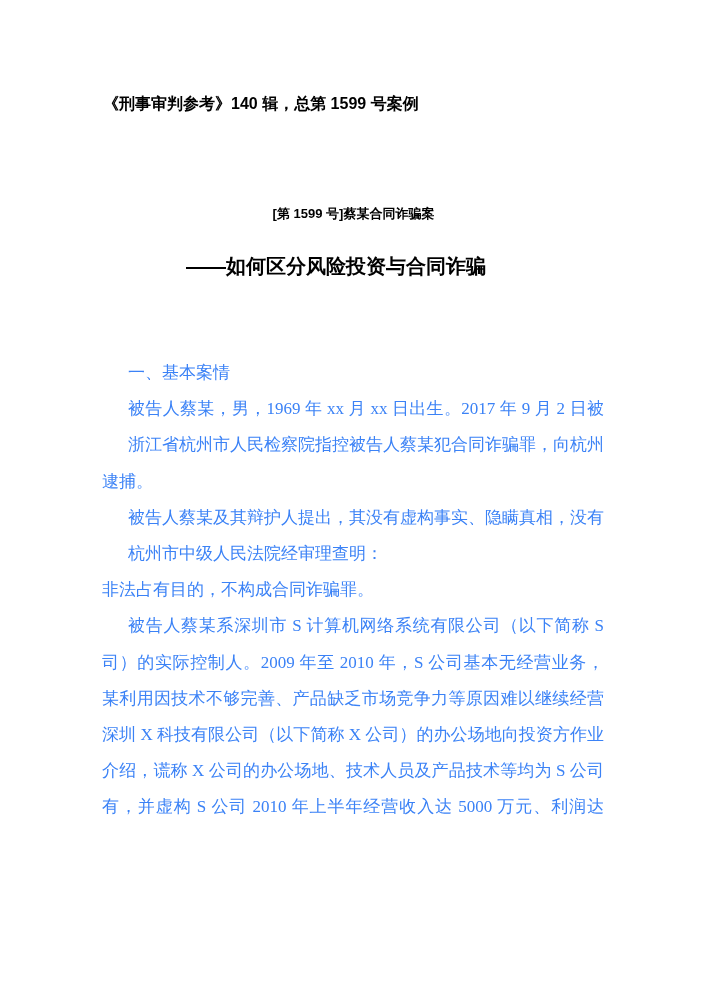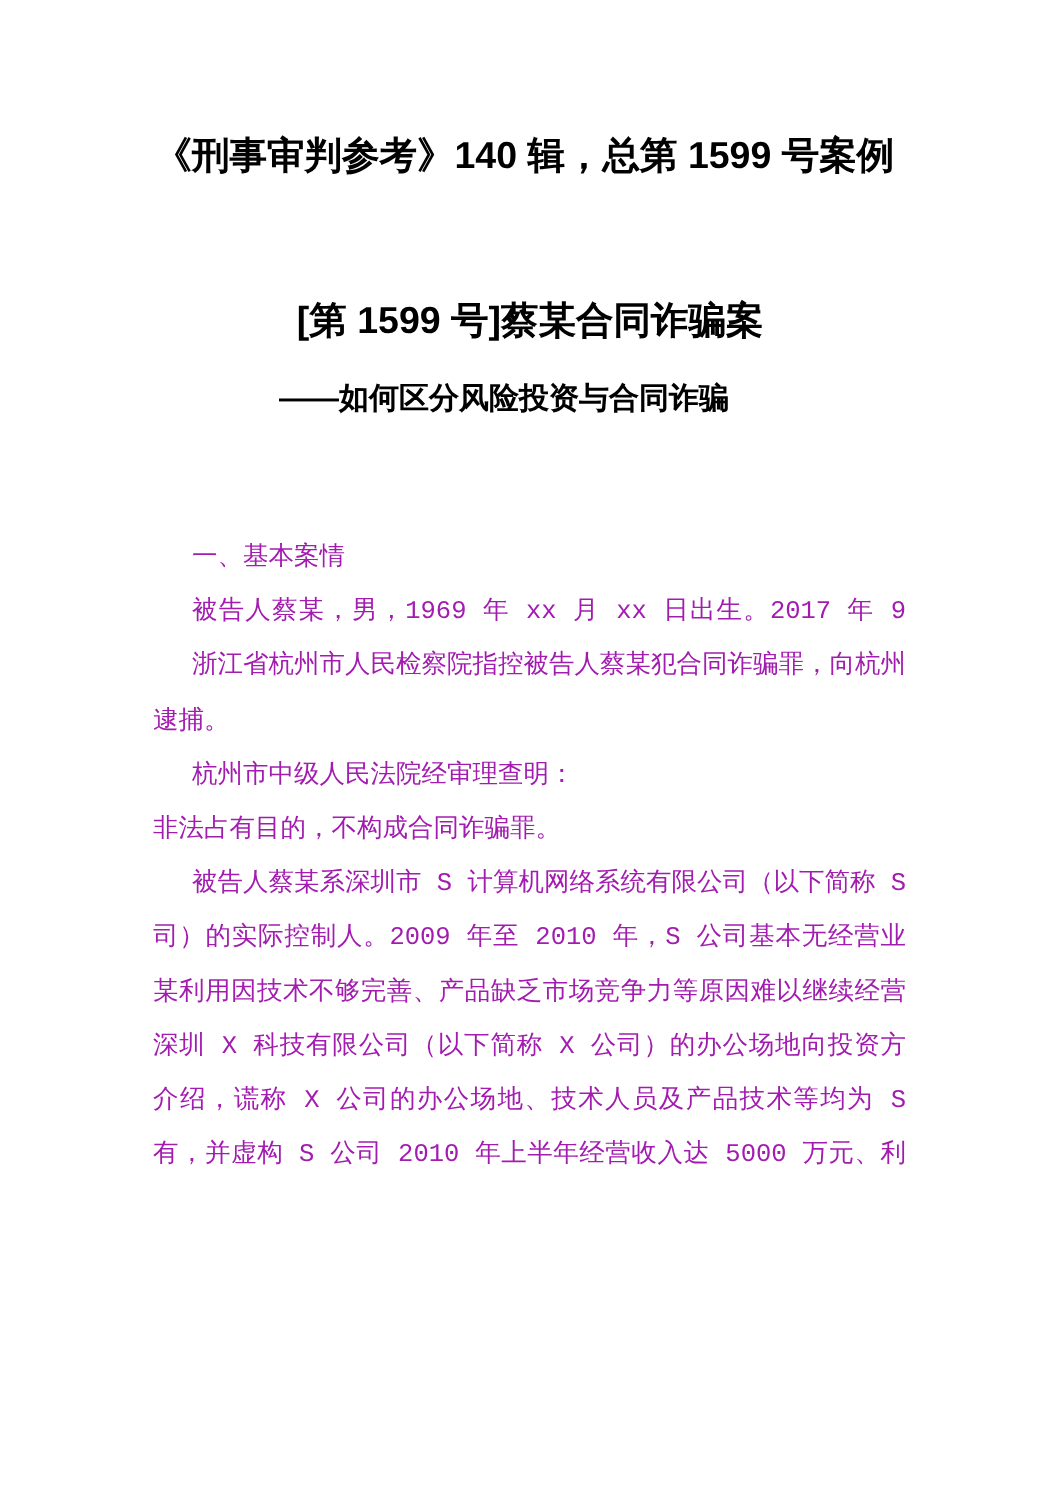--- a/index.html
+++ b/index.html
@@ -15,35 +15,35 @@
     overflow: hidden;
     font-family: "Liberation Serif", "DejaVu Serif", serif;
   }
   .doc-header {
     position: absolute;
     left: 103px;
     top: 91px;
     width: 560px;
     font-family: "Liberation Sans", "DejaVu Sans", sans-serif;
     font-weight: 700;
-    font-size: 25px;
+    font-size: 16px;
     line-height: 26px;
     color: #000000;
     white-space: nowrap;
   }
   .doc-title {
     position: absolute;
     left: 0;
     top: 201px;
     width: 707px;
     margin: 0;
     text-align: center;
     font-family: "Liberation Sans", "DejaVu Sans", sans-serif;
     font-weight: 700;
-    font-size: 25px;
+    font-size: 13px;
     line-height: 26px;
     color: #000000;
   }
   .doc-subtitle {
     position: absolute;
     left: 0;
     top: 253px;
     width: 672px;
     margin: 0;
     text-align: center;
@@ -53,22 +53,21 @@
     line-height: 26px;
     color: #000000;
   }
   .doc-body {
     position: absolute;
     left: 102px;
     top: 355px;
     width: 502px;
     font-size: 17px;
     line-height: 36.2px;
-    color: #a21caf;
-    font-family: Liberation Mono, monospace;
+    color: #3b82f6;
   }
   .doc-body .line {
     height: 36.2px;
     text-align: left;
     white-space: nowrap;
   }
   .doc-body .line.fill {
     text-align: justify;
     text-align-last: justify;
     white-space: normal;
@@ -86,20 +85,21 @@
 
   <h1 class="doc-title">[第 1599 号]蔡某合同诈骗案</h1>
 
   <h2 class="doc-subtitle">——如何区分风险投资与合同诈骗</h2>
 
   <div class="doc-body" id="doc-body">
       <div class="line indent">一、基本案情</div>
       <div class="line indent fill">被告人蔡某，男，1969 年 xx 月 xx 日出生。2017 年 9 月 2 日被</div>
       <div class="line indent fill">浙江省杭州市人民检察院指控被告人蔡某犯合同诈骗罪，向杭州</div>
       <div class="line">逮捕。</div>
+      <div class="line indent fill">被告人蔡某及其辩护人提出，其没有虚构事实、隐瞒真相，没有</div>
       <div class="line indent">杭州市中级人民法院经审理查明：</div>
       <div class="line">非法占有目的，不构成合同诈骗罪。</div>
       <div class="line indent fill">被告人蔡某系深圳市 S 计算机网络系统有限公司（以下简称 S 公</div>
       <div class="line fill">司）的实际控制人。2009 年至 2010 年，S 公司基本无经营业务，公</div>
       <div class="line fill">某利用因技术不够完善、产品缺乏市场竞争力等原因难以继续经营的</div>
       <div class="line fill">深圳 X 科技有限公司（以下简称 X 公司）的办公场地向投资方作业务</div>
       <div class="line fill">介绍，谎称 X 公司的办公场地、技术人员及产品技术等均为 S 公司所</div>
       <div class="line fill">有，并虚构 S 公司 2010 年上半年经营收入达 5000 万元、利润达 1500</div>
     </div>
 </div>

